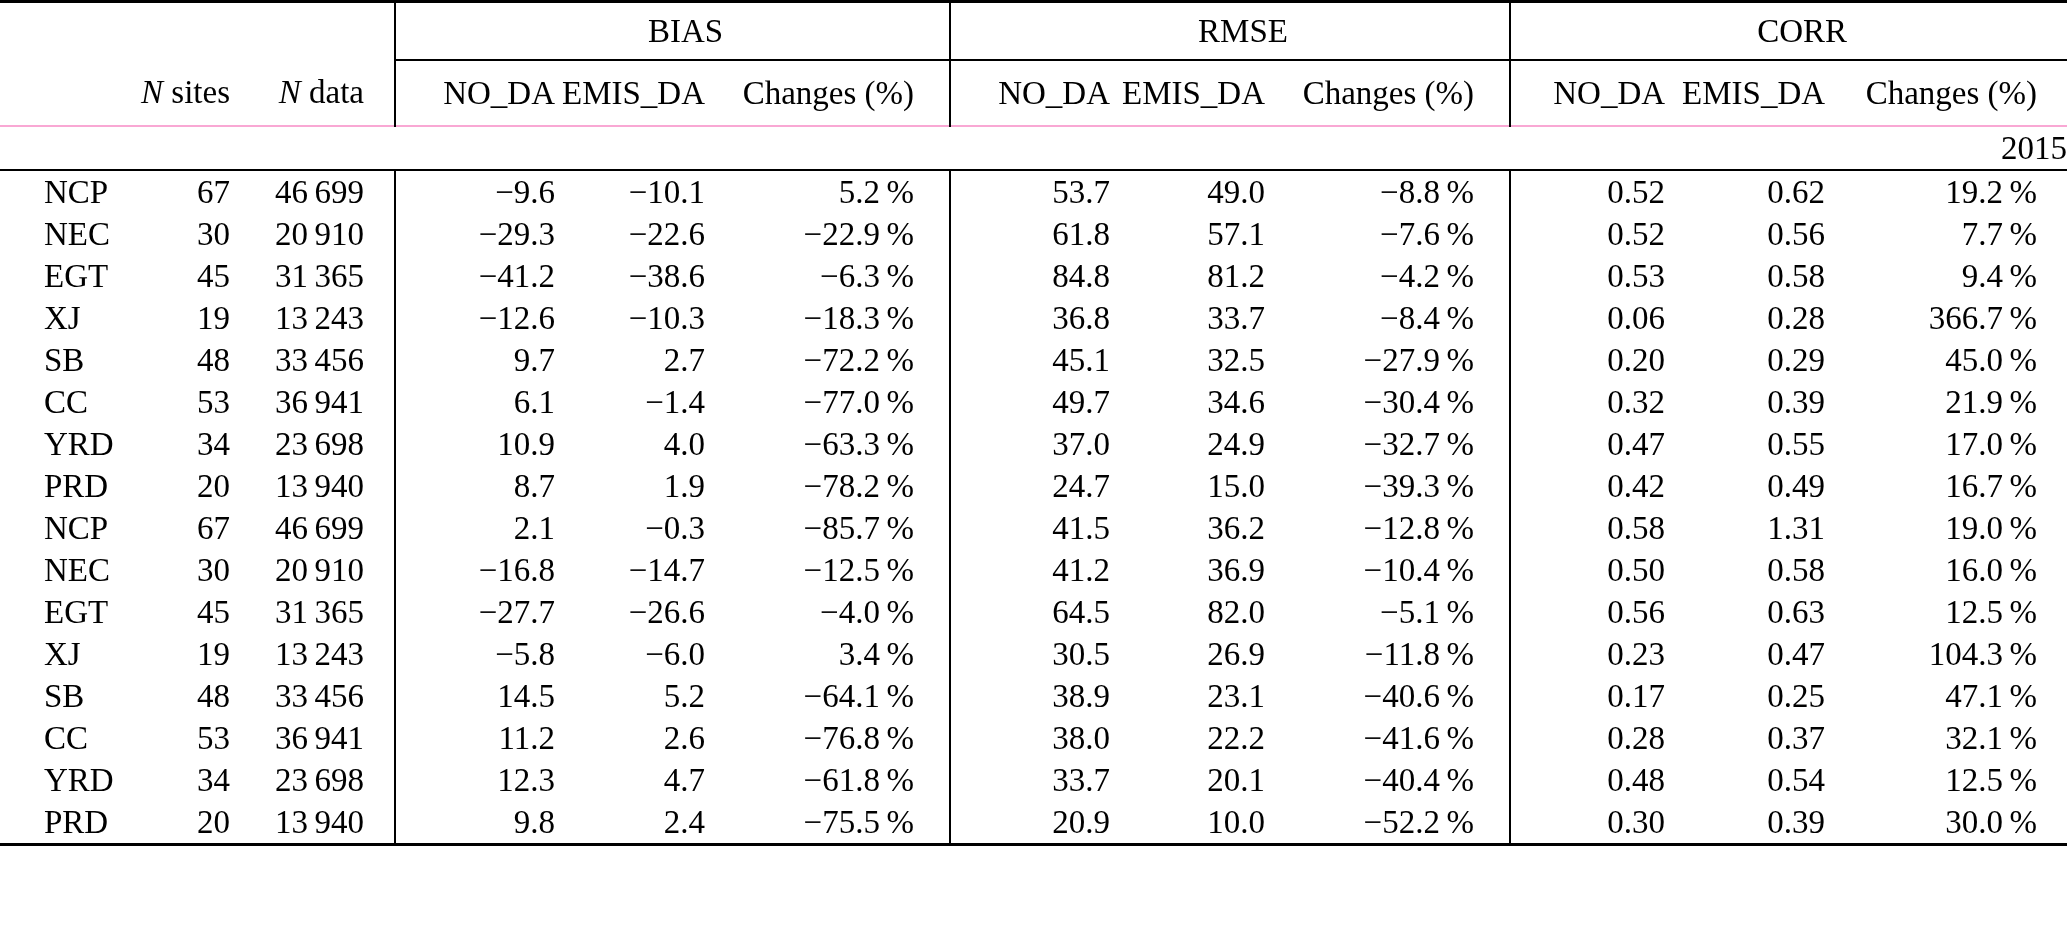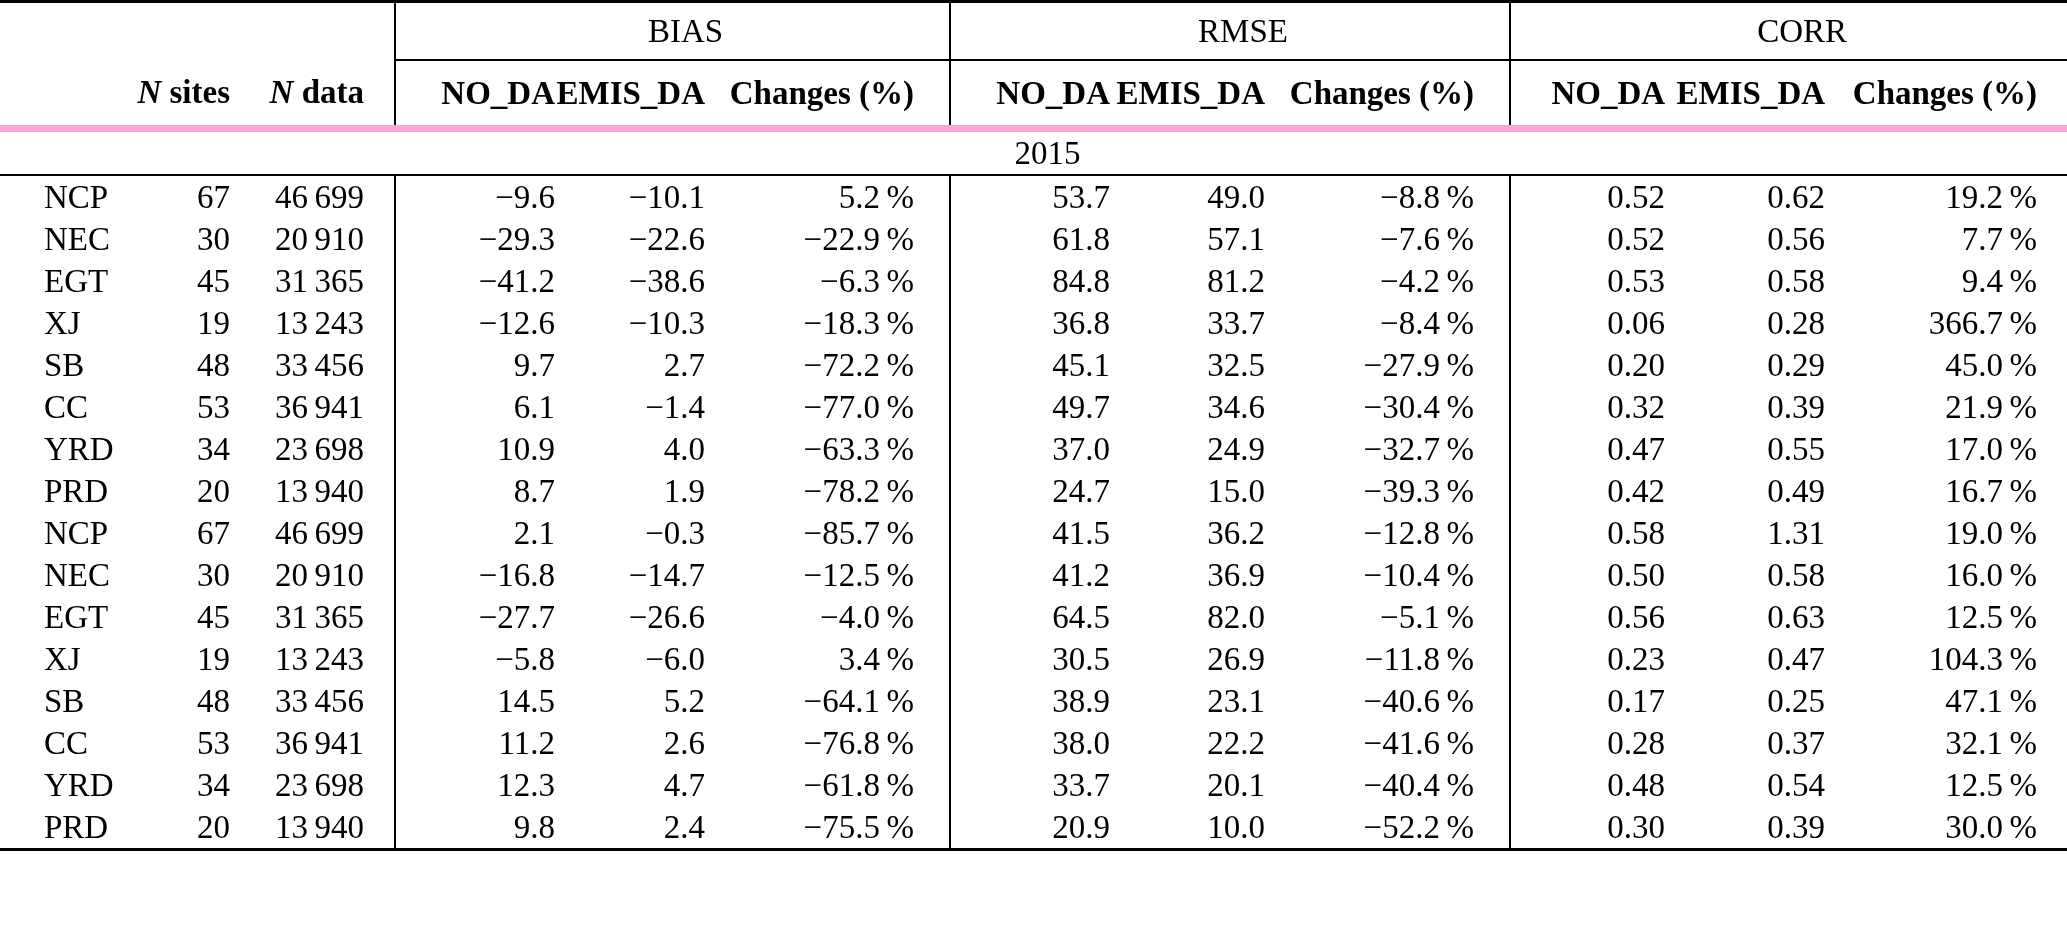--- a/index.html
+++ b/index.html
@@ -14,32 +14,32 @@
     border-bottom: 3px solid #000000;
   }
   th, td {
     font-weight: normal;
     font-size: 33px;
     padding: 0;
     white-space: nowrap;
     vertical-align: middle;
   }
   tr.g-row th { height: 56px; }
-  tr.sub-row th { height: 64px; font-weight: bold; }
+  tr.sub-row th { height: 64px; }
   th.group { text-align: center; border-bottom: 2px solid #000000; padding-left: 26px; }
   .num { text-align: right; }
   .gs { border-left: 2px solid #000000; }
   .ndata { padding-right: 30px; }
   .chg { padding-right: 35px; }
   .chg-last { padding-right: 30px; }
   td.section-cell {
-    text-align: center;
+    text-align: right;
     padding-left: 28px;
     height: 66px;
-    border-top: 7px solid #f9a8d4;
+    border-top: 2px solid #f9a8d4;
     border-bottom: 2px solid #000000;
   }
   td.region { text-align: left; padding-left: 44px; }
   tbody.data-body td { height: 42px; line-height: 1; }
   .nlabel::first-letter { font-style: italic; }
 </style>
 </head>
 <body>
 
 <table class="results" id="results-table">

